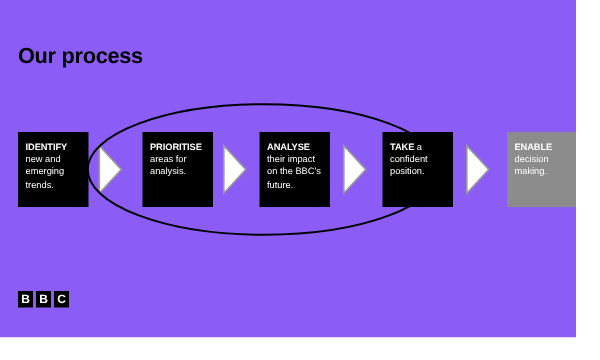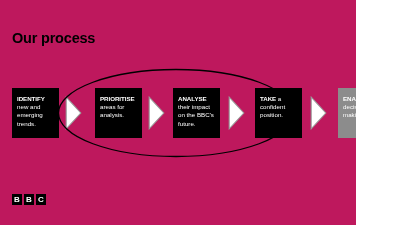--- a/index.html
+++ b/index.html
@@ -2,23 +2,23 @@
 <html><head>
 <meta charset="utf-8">
 <style>
   html, body {
     margin: 0;
     padding: 0;
     background: #ffffff;
   }
   #slide {
     position: relative;
-    width: 356px;
+    width: 384px;
     height: 225px;
-    background: #be185d;
+    background: #8b5cf6;
     overflow: hidden;
     font-family: "Liberation Sans", sans-serif;
     -webkit-font-smoothing: antialiased;
   }
 
   
   #title {
     position: absolute;
     left: 12px;
     top: 31px;

